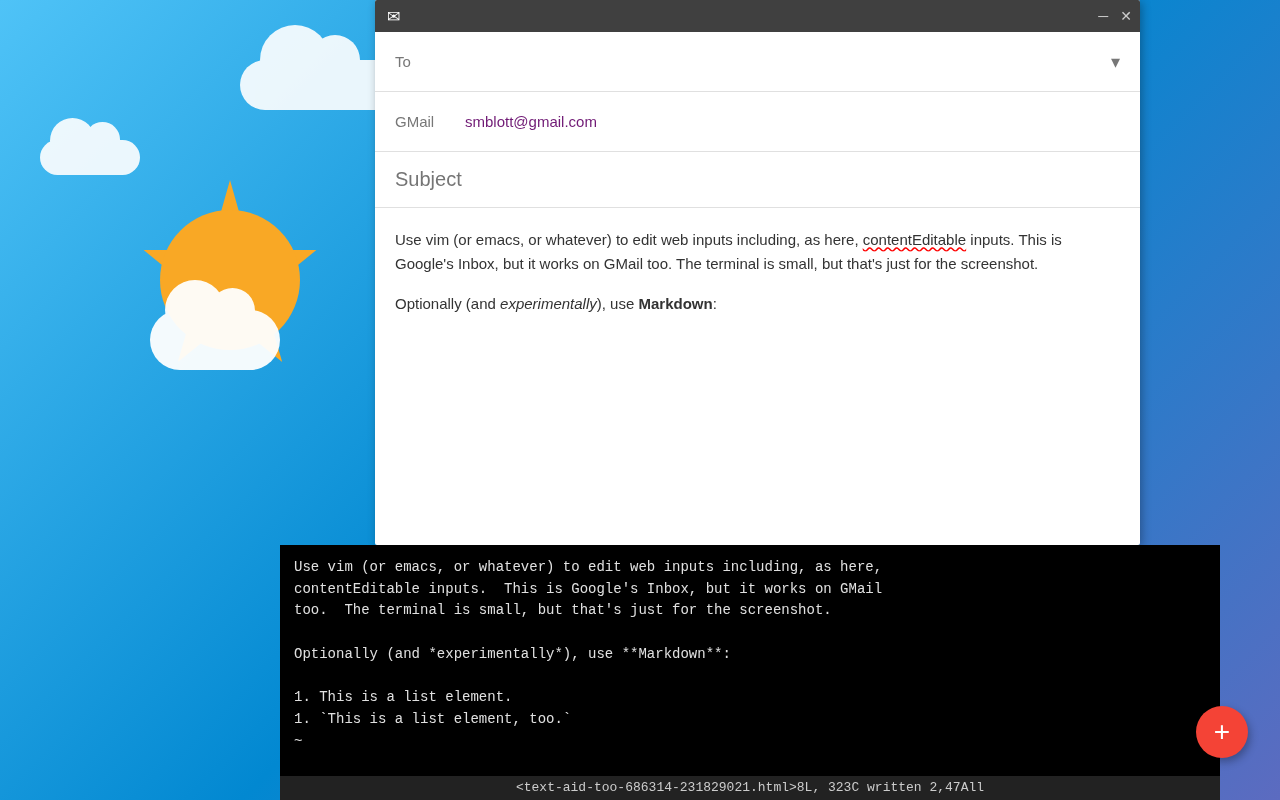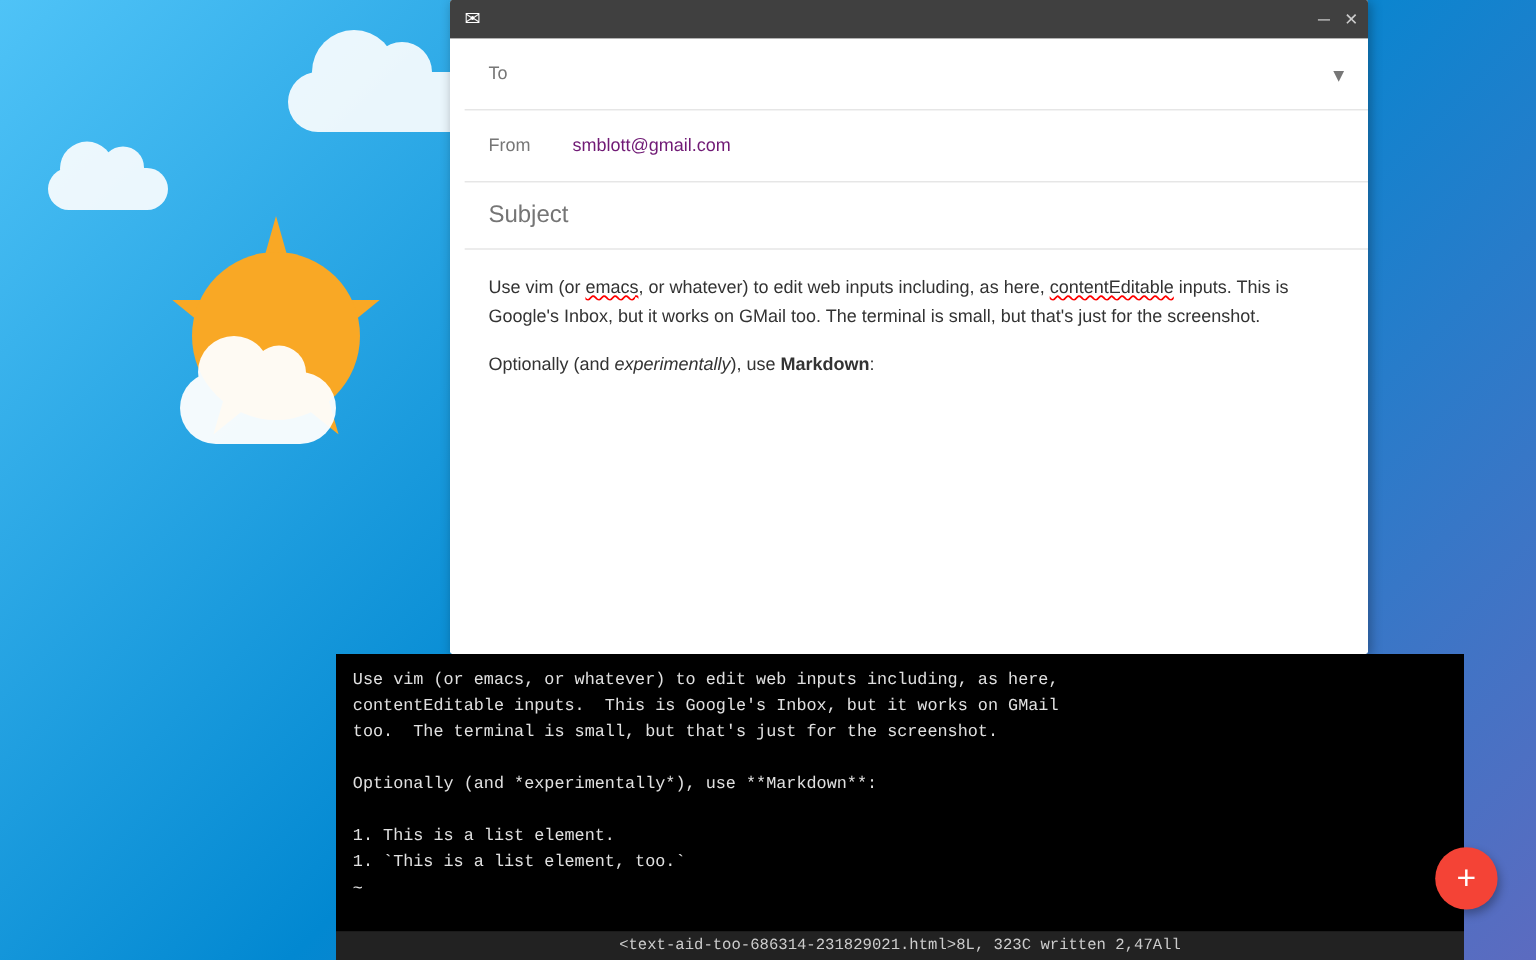--- a/index.html
+++ b/index.html
@@ -152,21 +152,20 @@
       background: none;
       border: none;
       line-height: 1;
     }
 
     .compose-body {
       flex: 1;
       display: flex;
       flex-direction: column;
       overflow: hidden;
-      margin-left: 12px;
     }
 
     .field-row {
       display: flex;
       align-items: center;
       padding: 14px 20px;
       border-bottom: 1px solid #e0e0e0;
       min-height: 60px;
     }
 
@@ -213,21 +212,20 @@
       font-size: 15px;
       line-height: 1.6;
       color: #333;
     }
 
     .message-body p {
       margin-bottom: 16px;
     }
 
     .underline-red {
-      text-decoration: underline;
       text-decoration-color: red;
       text-decoration-style: wavy;
     }
 
     .underline-red2 {
       text-decoration: underline;
       text-decoration-color: red;
       text-decoration-style: wavy;
     }
 
@@ -324,21 +322,21 @@
 
   <div class="compose-body">
 
     <div class="field-row">
       <span class="field-label">To</span>
       <input class="field-input" type="text" value="" style="">
       <span class="field-expand">▾</span>
     </div>
 
     <div class="field-row">
-      <span class="field-label">From</span>
+      <span class="field-label">GMail</span>
       <span class="field-input">smblott@gmail.com</span>
     </div>
 
     <div class="subject-row">
       <input class="subject-input" type="text" placeholder="Subject" style="">
     </div>
 
     <div class="message-body">
       <p>
         Use vim (or <span class="underline-red">emacs</span>, or whatever) to edit web inputs including, as here,

